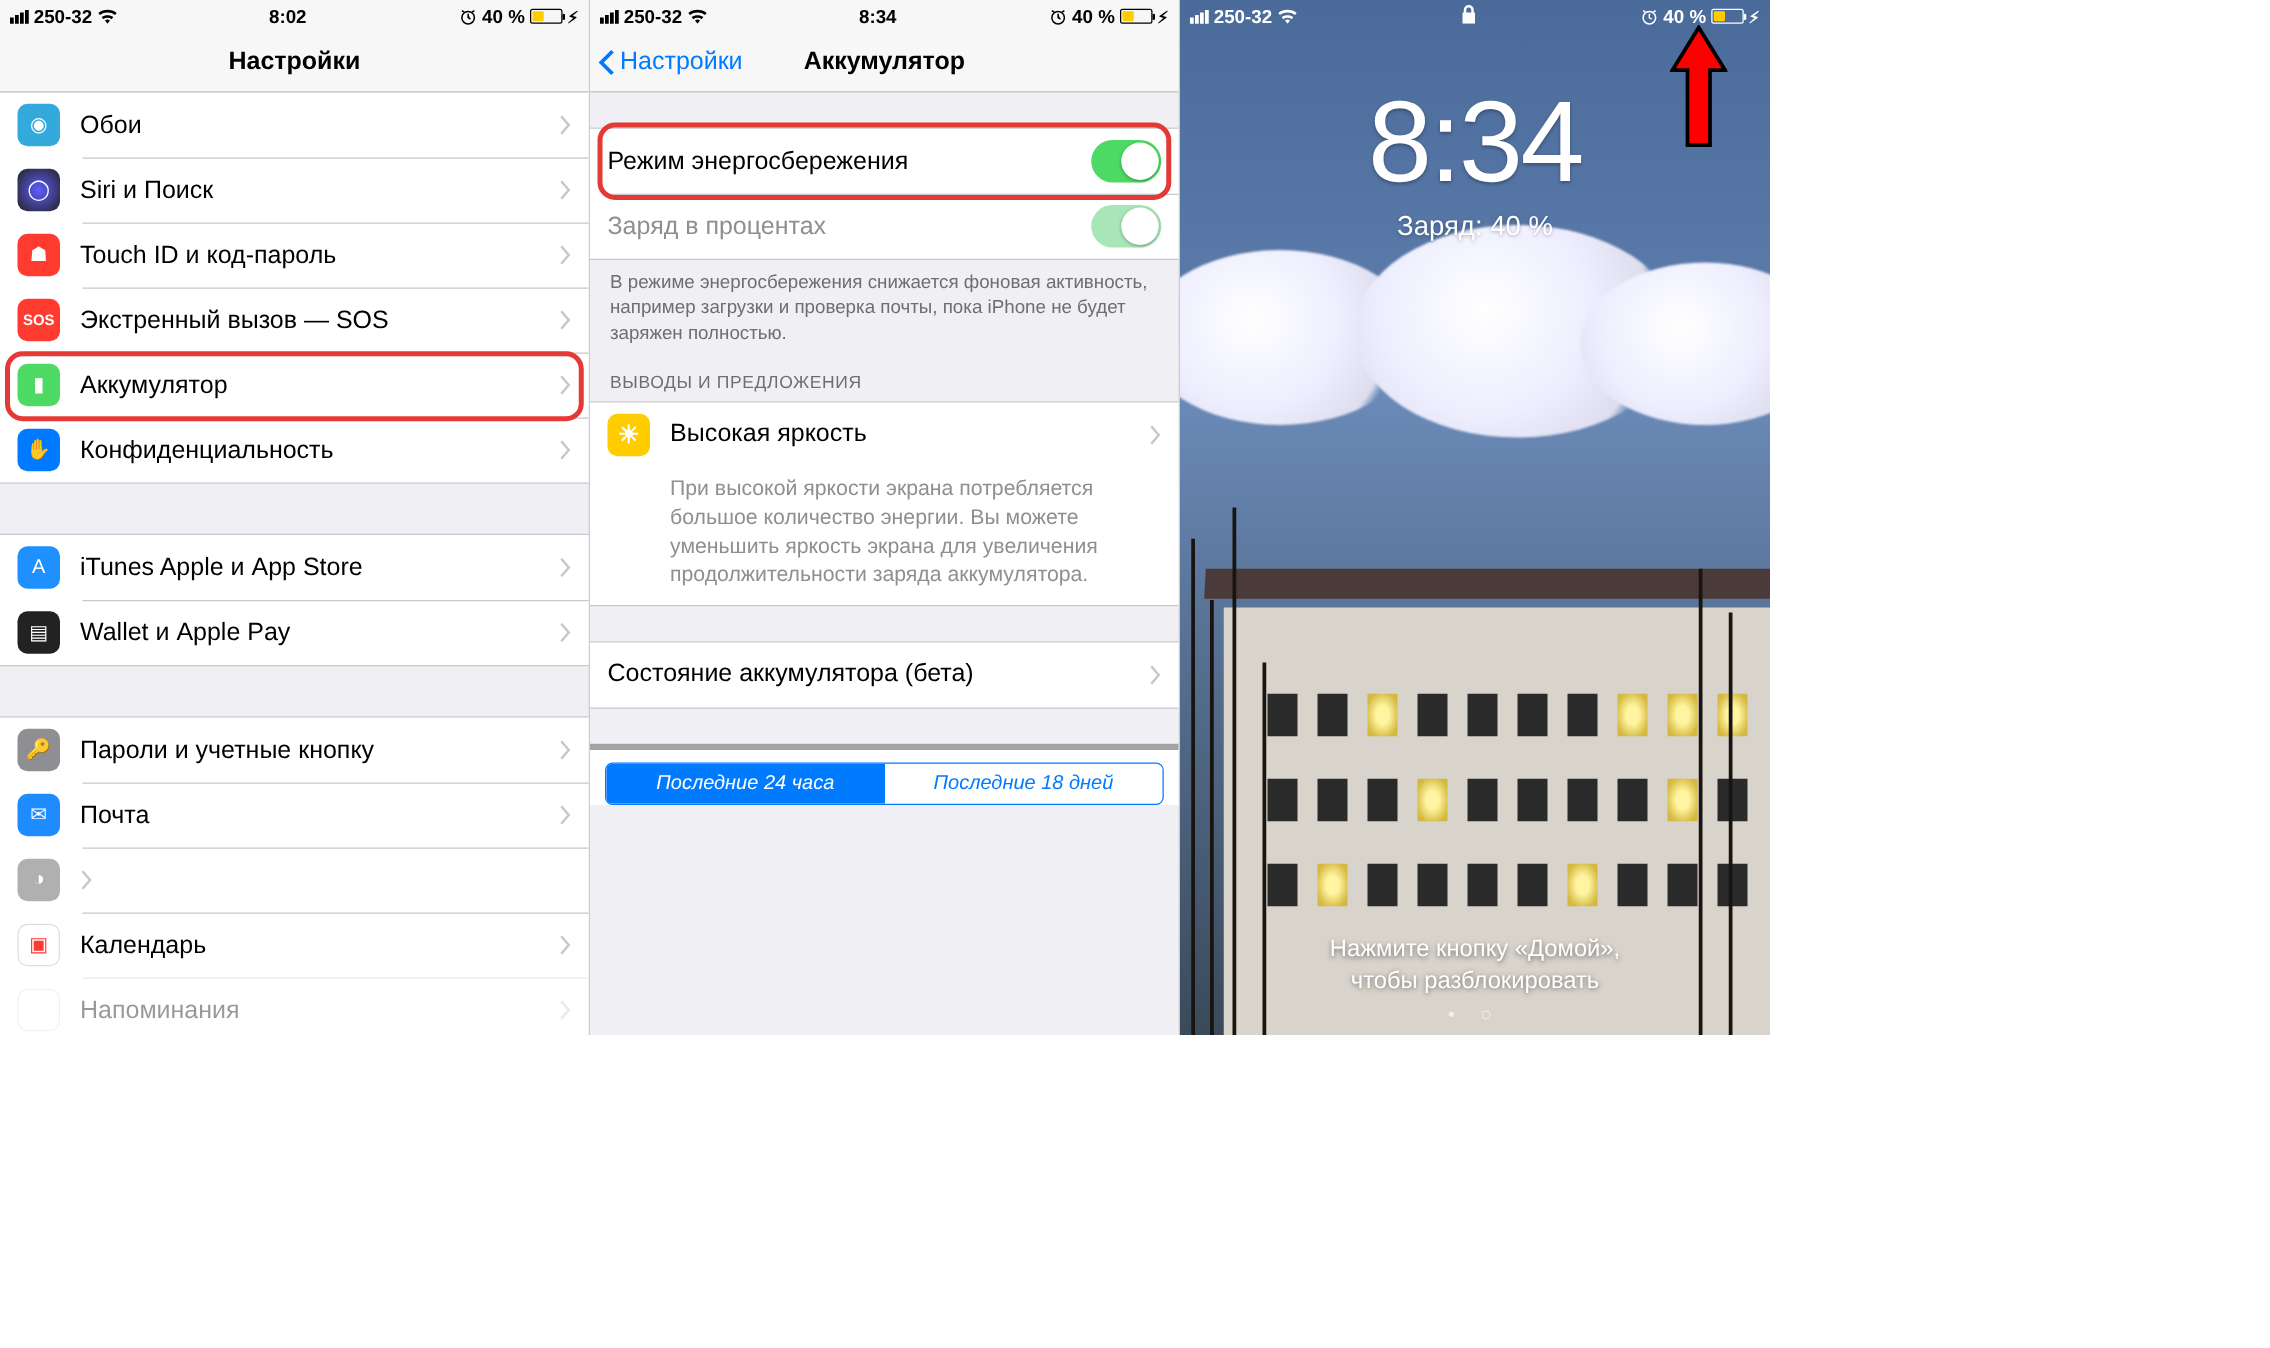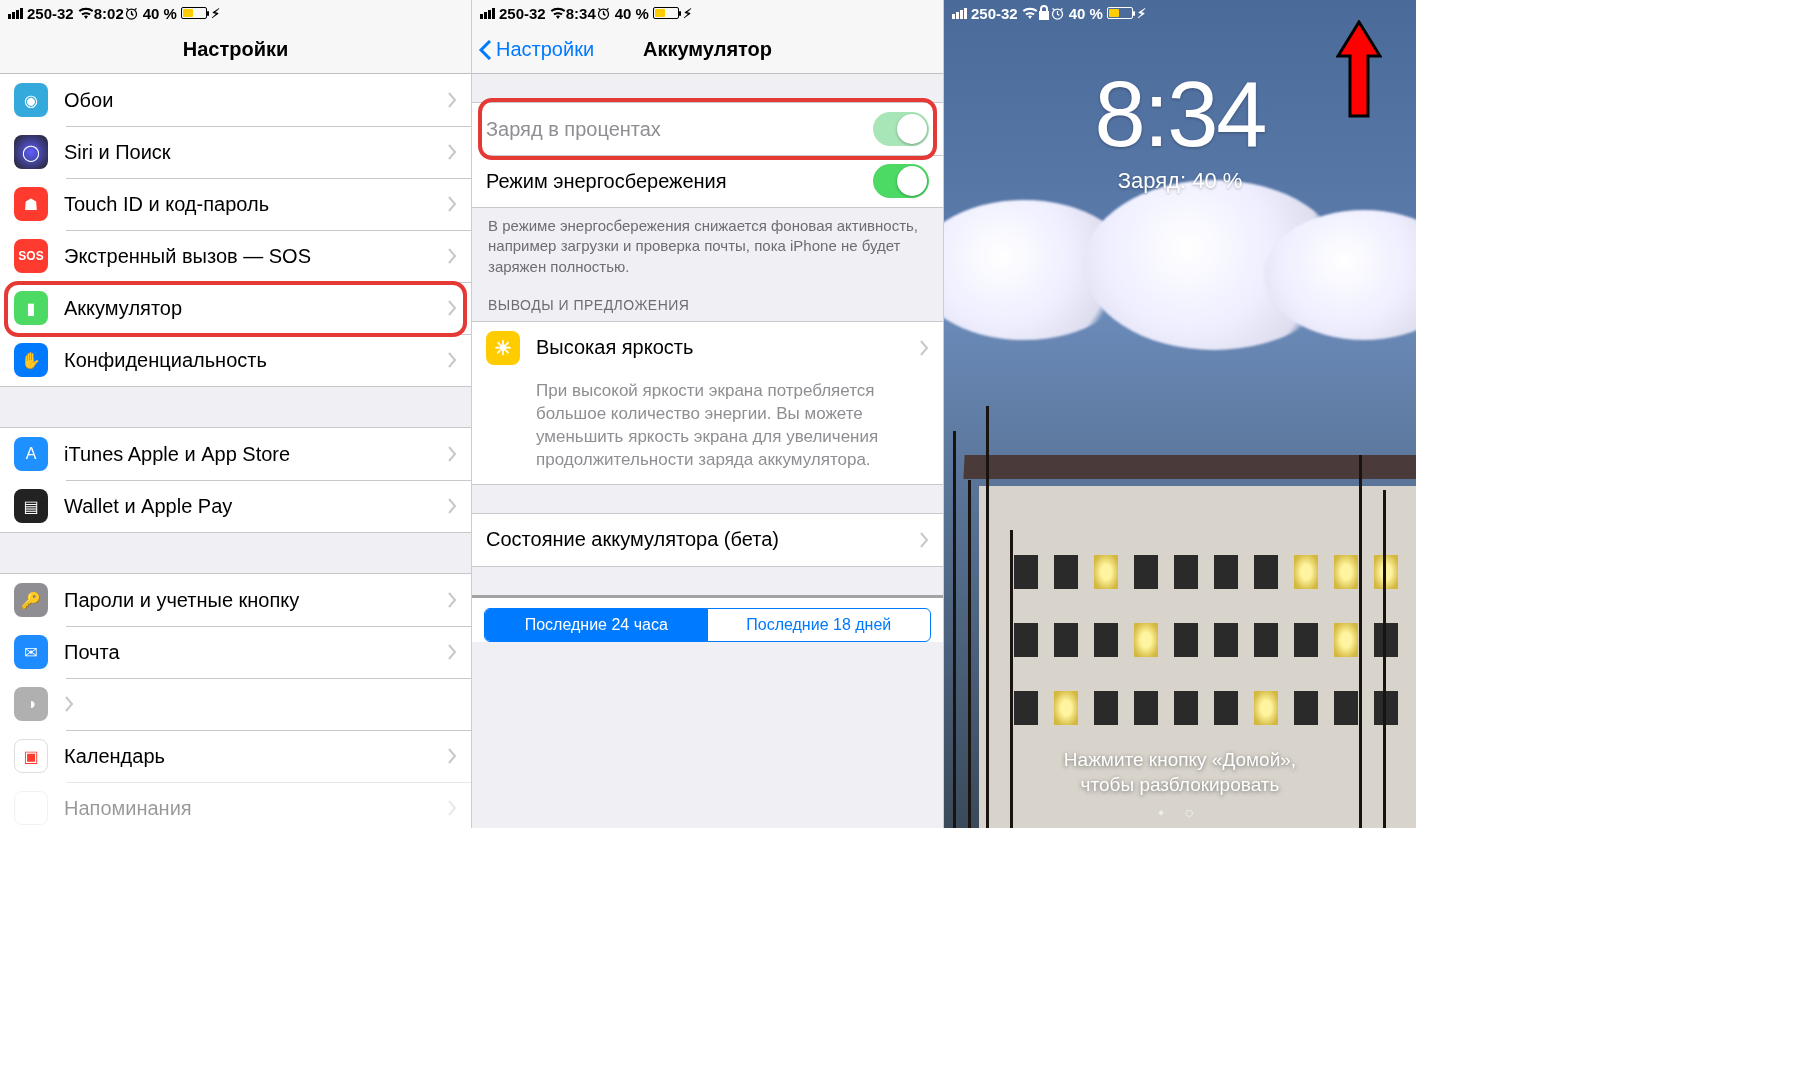--- a/index.html
+++ b/index.html
@@ -4,21 +4,21 @@
 <style>
   * { box-sizing: border-box; margin: 0; padding: 0; }
   body { font-family: -apple-system, "Helvetica Neue", Arial, sans-serif; background: #fff; width: 1416px; height: 828px; overflow: hidden; }
   .wrap { display: flex; width: 100%; height: 100%; }
   .panel { position: relative; height: 100%; overflow: hidden; }
   .p1 { width: 472px; background: #efeff4; border-right: 1px solid #ccc; }
   .p2 { width: 472px; background: #efeff4; border-right: 1px solid #ccc; }
   .p3 { width: 472px; position: relative; }
 
   
-  .status { display:flex; align-items:center; height:26px; padding:0 8px; font-size:15px; font-weight:600; background:#f7f7f7; }
+  .status { display:flex; align-items:center; justify-content:space-between; height:26px; padding:0 8px; font-size:15px; font-weight:600; background:#f7f7f7; }
   .status .left, .status .right { display:flex; align-items:center; gap:4px; }
   .status.light { color:#fff; background:transparent; position:relative; z-index:3;}
   .sig-bars { display:inline-flex; align-items:flex-end; gap:1px; }
   .sig-bars span{ width:3px; background:currentColor; display:inline-block;}
   .sig-bars span:nth-child(1){height:5px;}
   .sig-bars span:nth-child(2){height:7px;}
   .sig-bars span:nth-child(3){height:9px;}
   .sig-bars span:nth-child(4){height:11px;}
   .wifi-ic{width:16px;height:12px;}
   .batt { width:26px; height:12px; border:1px solid currentColor; border-radius:2px; position:relative; }
@@ -252,31 +252,31 @@
             <path fill="none" stroke="#007aff" stroke-width="3" d="M12 1L3 10l9 9"></path>
           </svg>
       <span>Настройки</span>
     </div>
     <div class="title">Аккумулятор</div>
   </div>
 
   <div class="gap-sm"></div>
   <div class="group">
     <div class="row noicon">
+      <div class="label">Режим энергосбережения</div>
+      <div class="switch on">
+            <div class="knob"></div>
+          </div>
+    </div>
+    <div class="row noicon">
       <div class="label" style="color:#8e8e93">Заряд в процентах</div>
       <div class="switch on" style="background:#a8e6b8">
             <div class="knob"></div>
           </div>
     </div>
-    <div class="row noicon">
-      <div class="label">Режим энергосбережения</div>
-      <div class="switch on">
-            <div class="knob"></div>
-          </div>
-    </div>
   </div>
   <div class="footer-note">В режиме энергосбережения снижается фоновая активность, например загрузки и проверка почты, пока iPhone не будет заряжен полностью.</div>
 
   <div class="sect-head">ВЫВОДЫ И ПРЕДЛОЖЕНИЯ</div>
   <div class="group">
     <div class="row">
       <div class="insight-icon">☀︎</div>
       <div class="label">Высокая яркость</div>
       <svg class="disclosure" viewBox="0 0 10 16">
             <path fill="none" stroke="currentColor" stroke-width="2" d="M2 1l6 7-6 7"></path>
@@ -289,21 +289,21 @@
   <div class="group">
     <div class="row noicon">
       <div class="label">Состояние аккумулятора (бета)</div>
       <svg class="disclosure" viewBox="0 0 10 16">
             <path fill="none" stroke="currentColor" stroke-width="2" d="M2 1l6 7-6 7"></path>
           </svg>
     </div>
   </div>
 
   <div class="gap-sm"></div>
-  <div style="background:#fff;border-top:3px solid #a3a3a3;">
+  <div style="background:#fff;border-top:5px solid #a3a3a3;font-style:italic;">
     <div class="seg">
       <div class="active">Последние 24 часа</div>
       <div class="inactive">Последние 18 дней</div>
     </div>
   </div>
 
   <div class="hl" style="left:6px; right:6px; top:98px; height:62px;"></div>
 </div>
 
 <div class="panel p3">

